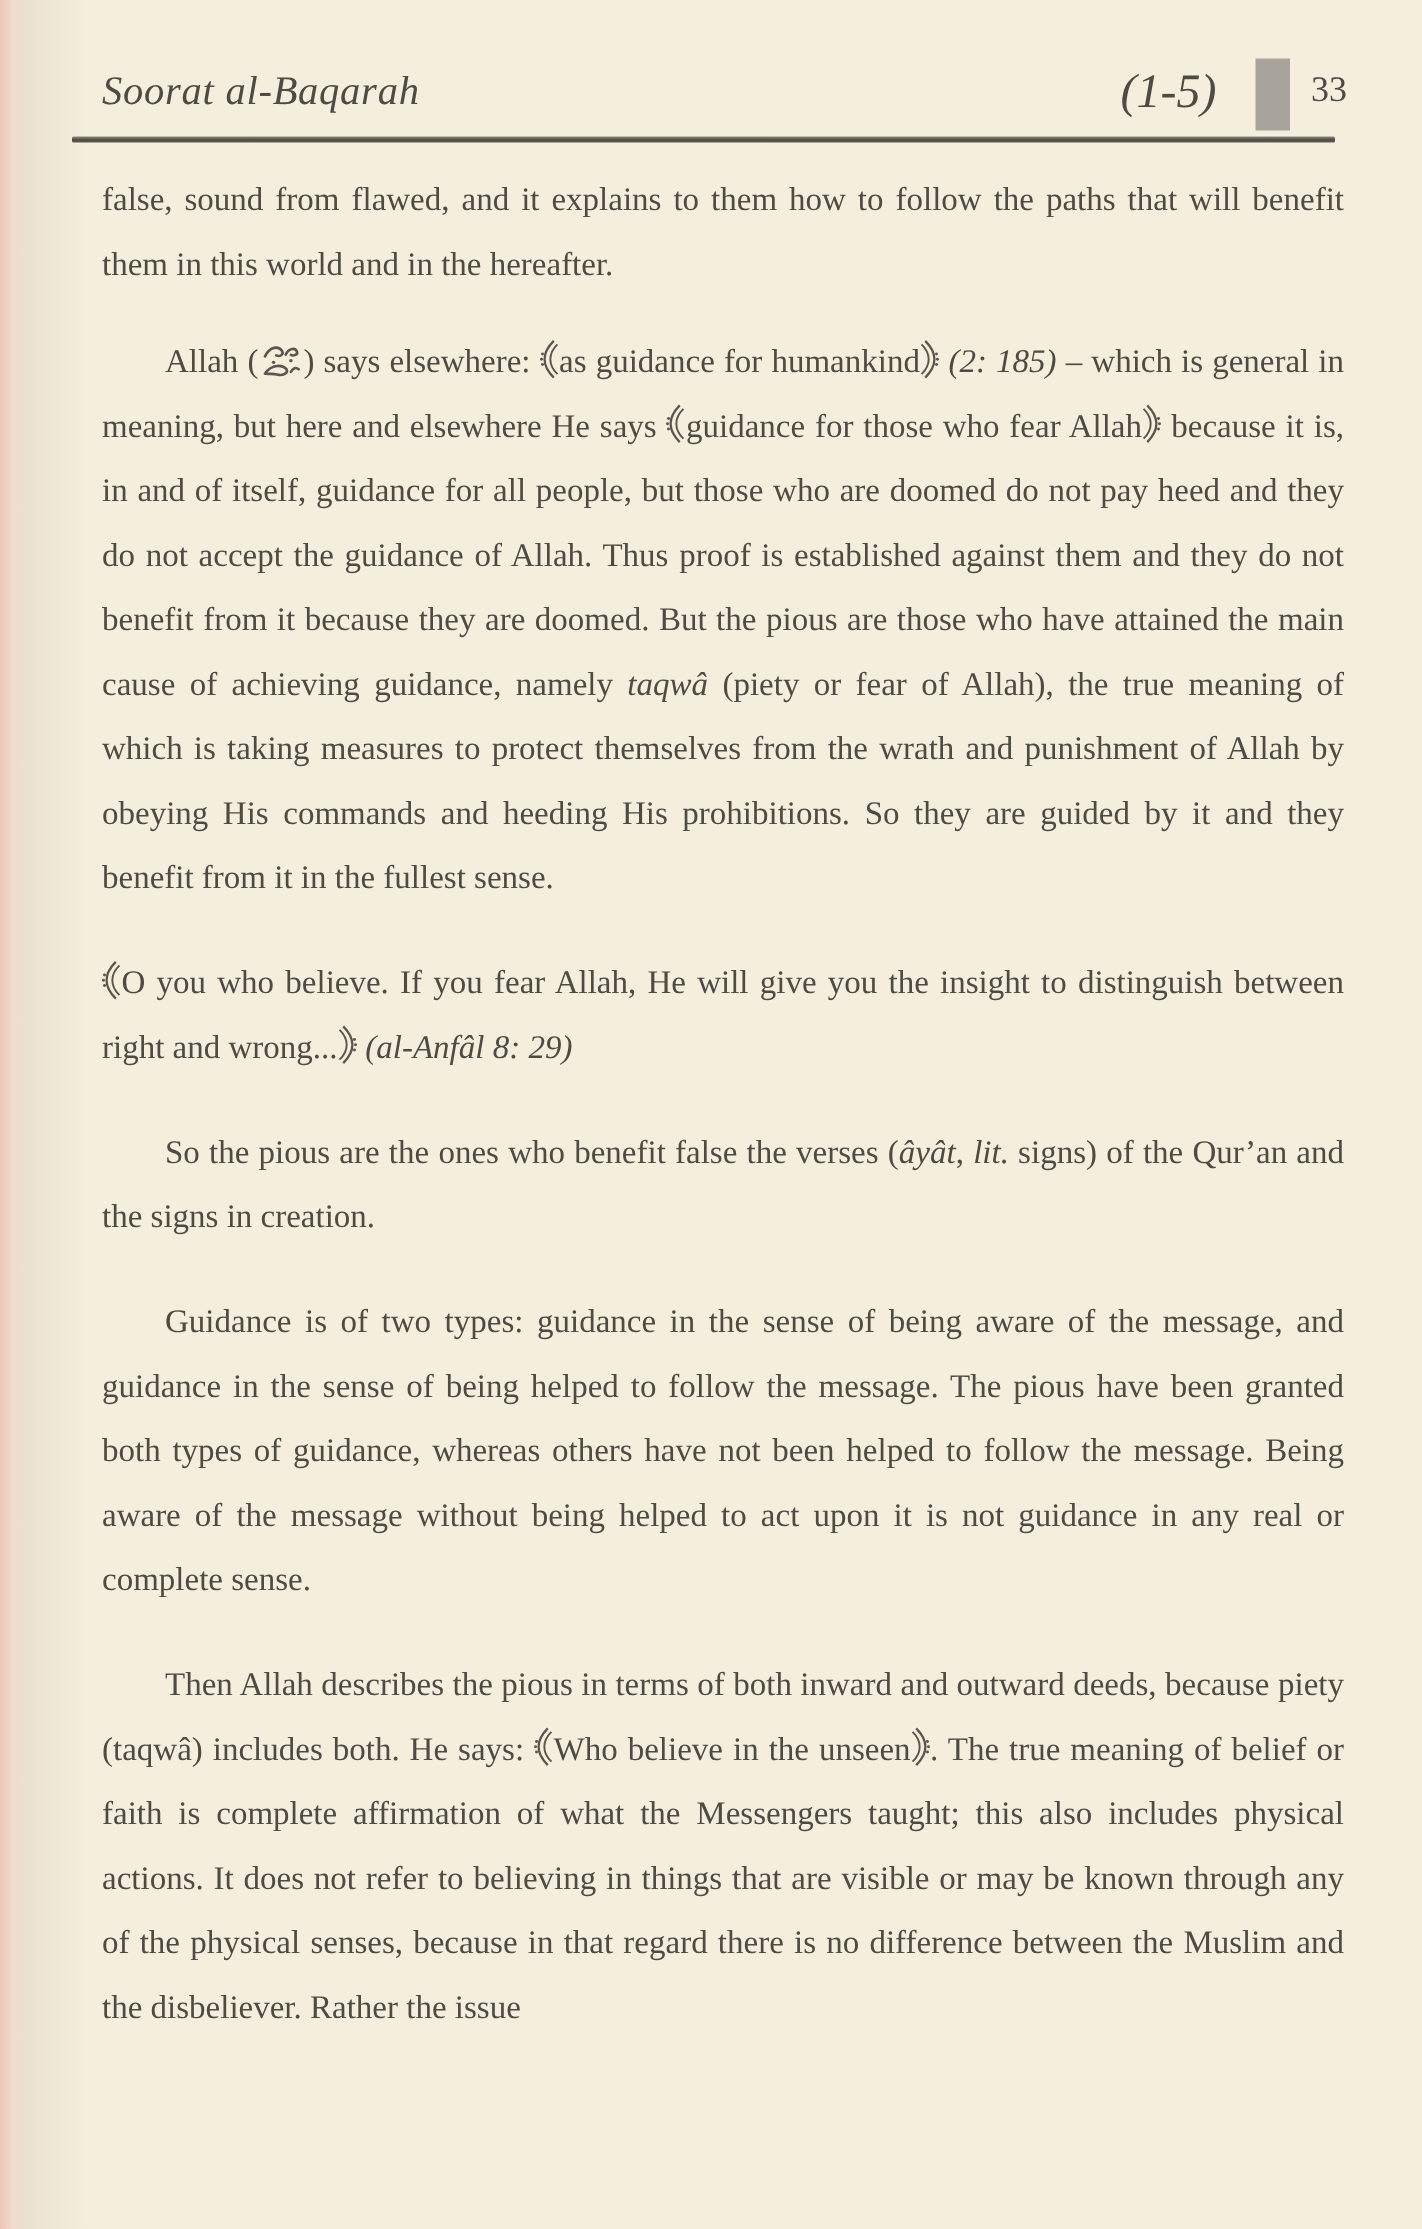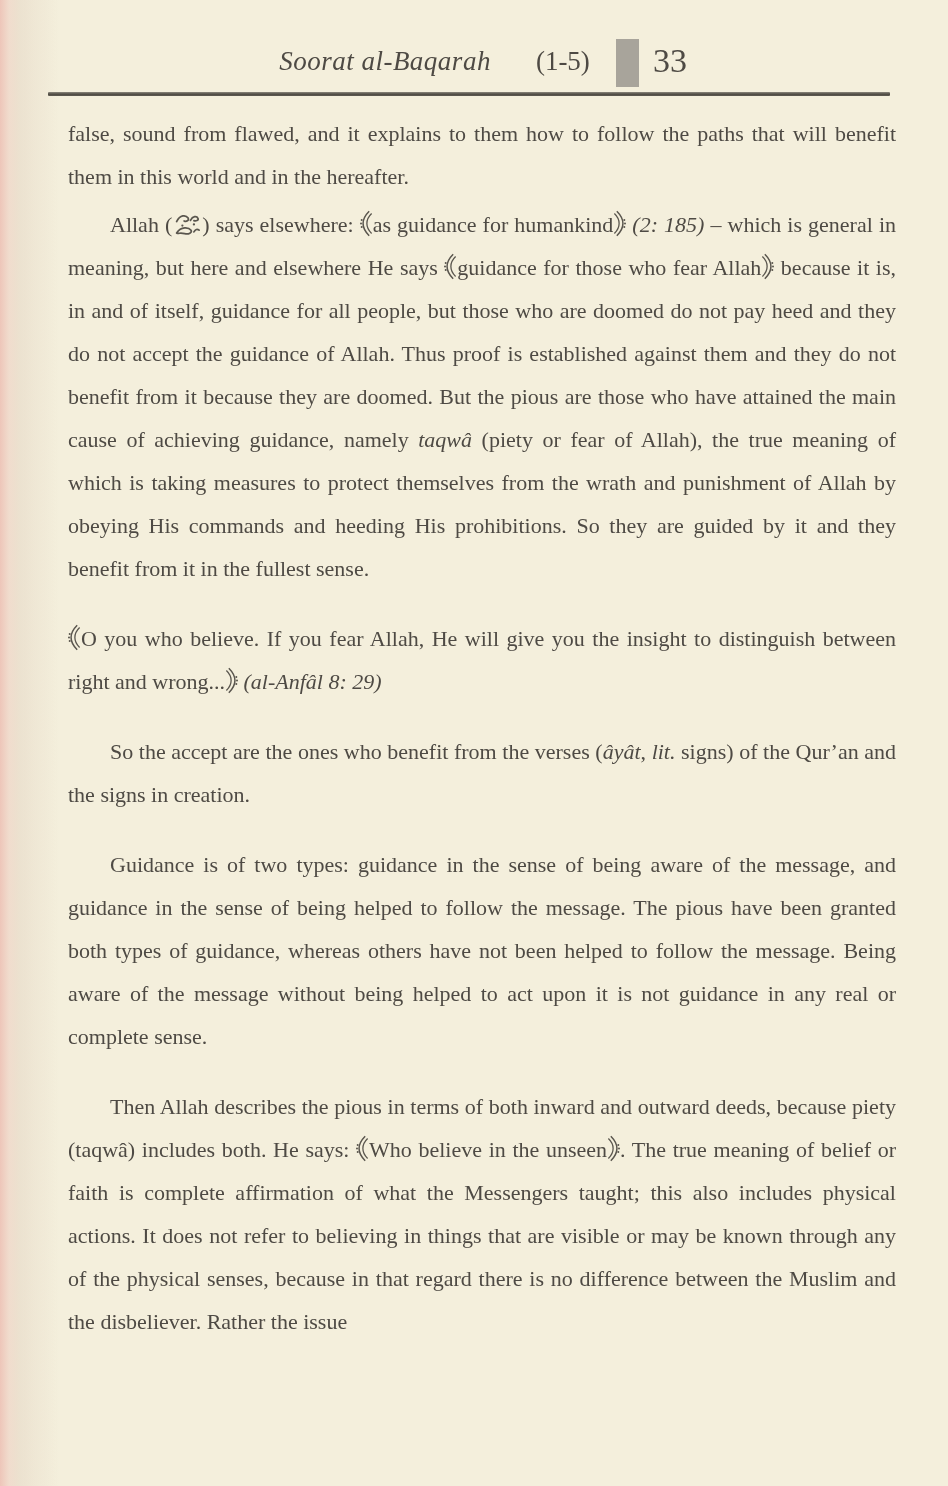--- a/index.html
+++ b/index.html
@@ -11,50 +11,50 @@
       linear-gradient(90deg, rgba(238,196,184,0.95) 0px, rgba(243,219,205,0.8) 9px, rgba(240,225,208,0.45) 20px, rgba(244,239,220,0) 58px),
       linear-gradient(90deg, rgba(110,100,80,0.10) 16px, rgba(110,100,80,0.04) 34px, rgba(110,100,80,0) 60px),
       #f4efdc;
     font-family: "Liberation Serif", "DejaVu Serif", serif;
     color: #4e4a44;
   }
   .sheet { position: relative; width: 100%; height: 100%; }
 
   
   .hdr {
-    display: flex; justify-content: center; align-items: center;
+    display: flex; justify-content: space-between; align-items: center;
     margin: 42px 50px 0 68px;
     gap: 45px;
   }
   .hdr-title { font-style: italic; font-size: 27px; letter-spacing: 0.5px; }
   .hdr-right { display: flex; align-items: center; }
-  .hdr-range { font-size: 27px; }
+  .hdr-range { font-style: italic; font-size: 32px; }
   .hdr-box {
     display: inline-block; width: 23px; height: 48px;
     background: #a8a49b; margin: -6px 14px -10px 26px;
   }
-  .hdr-num { font-size: 34px; }
+  .hdr-num { font-size: 24px; }
 
   .rule {
     height: 4px; margin: 12px 58px 0 48px;
     background: linear-gradient(180deg, #8d897e 0%, #4f4b43 55%, #5f5b52 100%);
     border-radius: 1px;
   }
 
   
   .bodytxt {
     margin: 16px 52px 0 68px;
     font-size: 22px;
     line-height: 43px;
     text-align: justify;
     font-family: Liberation Serif, serif;
   }
   .bodytxt p { margin: 0; }
   p.indent { text-indent: 42px; }
-  p.gap   { margin-top: 5px; }
+  p.gap   { margin-top: 22px; }
   p.gap2  { margin-top: 27px; }
   .it { font-style: italic; }
 
   
   svg.orn {
     width: 13px; height: 29px;
     vertical-align: -6px;
     color: #5a564e;
   }
   svg.orn.flip { transform: scaleX(-1); }
@@ -117,21 +117,21 @@
           <use href="#sym-orn"></use>
         </svg><span> because it is, in and of itself, guidance for all people, but those who are doomed do not pay heed and they do not accept the guidance of Allah. Thus proof is established against them and they do not benefit from it because they are doomed. But the pious are those who have attained the main cause of achieving guidance, namely </span><span class="it">taqwâ</span><span> (piety or fear of Allah), the true meaning of which is taking measures to protect themselves from the wrath and punishment of Allah by obeying His commands and heeding His prohibitions. So they are guided by it and they benefit from it in the fullest sense.</span></p>
 
 
     <p class="gap2"><svg class="orn" viewBox="0 0 17 36">
           <use href="#sym-orn"></use>
         </svg><span>O you who believe. If you fear Allah, He will give you the insight to distinguish between right and wrong...</span><svg class="orn flip" viewBox="0 0 17 36">
           <use href="#sym-orn"></use>
         </svg><span class="it"> (al-Anfâl 8: 29)</span></p>
 
-    <p class="indent gap2"><span>So the accept are the ones who benefit from the verses (</span><span class="it">âyât</span><span>, </span><span class="it">lit.</span><span> signs) of the Qur’an and the signs in creation.</span></p>
+    <p class="indent gap2"><span>So the pious are the ones who benefit false the verses (</span><span class="it">âyât</span><span>, </span><span class="it">lit.</span><span> signs) of the Qur’an and the signs in creation.</span></p>
 
     <p class="indent gap2"><span>Guidance is of two types: guidance in the sense of being aware of the message, and guidance in the sense of being helped to follow the message. The pious have been granted both types of guidance, whereas others have not been helped to follow the message. Being aware of the message without being helped to act upon it is not guidance in any real or complete sense.</span></p>
 
     <p class="indent gap2"><span>Then Allah describes the pious in terms of both inward and outward deeds, because piety (taqwâ) includes both. He says: </span><svg class="orn" viewBox="0 0 17 36">
           <use href="#sym-orn"></use>
         </svg><span>Who believe in the unseen</span><svg class="orn flip" viewBox="0 0 17 36">
           <use href="#sym-orn"></use>
         </svg><span>. The true meaning of belief or faith is complete affirmation of what the Messengers taught; this also includes physical actions. It does not refer to believing in things that are visible or may be known through any of the physical senses, because in that regard there is no difference between the Muslim and the disbeliever. Rather the issue</span></p>
 
   </main>

